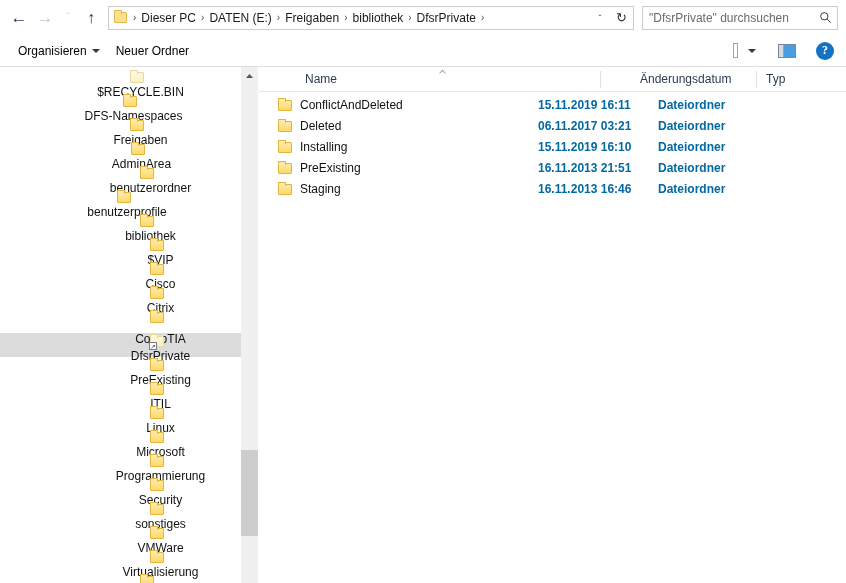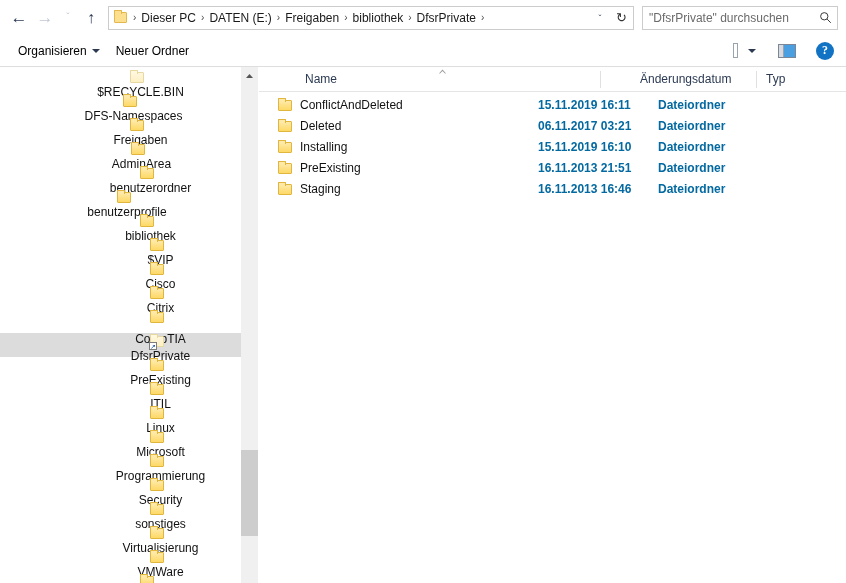--- a/index.html
+++ b/index.html
@@ -545,27 +545,27 @@
         <div class="tree-item" style="padding-left: 67px;">
           <span class="tree-icon">
             <span class="folder"></span>
           </span>
           <span>sonstiges</span>
         </div>
         <div class="tree-item" style="padding-left: 67px;">
           <span class="tree-icon">
             <span class="folder"></span>
           </span>
+          <span>VMWare</span>
+        </div>
+        <div class="tree-item" style="padding-left: 67px;">
+          <span class="tree-icon">
+            <span class="folder"></span>
+          </span>
           <span>Virtualisierung</span>
-        </div>
-        <div class="tree-item" style="padding-left: 67px;">
-          <span class="tree-icon">
-            <span class="folder"></span>
-          </span>
-          <span>VMWare</span>
         </div>
         <div class="tree-item" style="padding-left: 47px;">
           <span class="tree-icon">
             <span class="folder"></span>
           </span>
           <span></span>
         </div>
       </div>
     <div class="tree-scroll">
       <div class="sb-up">

